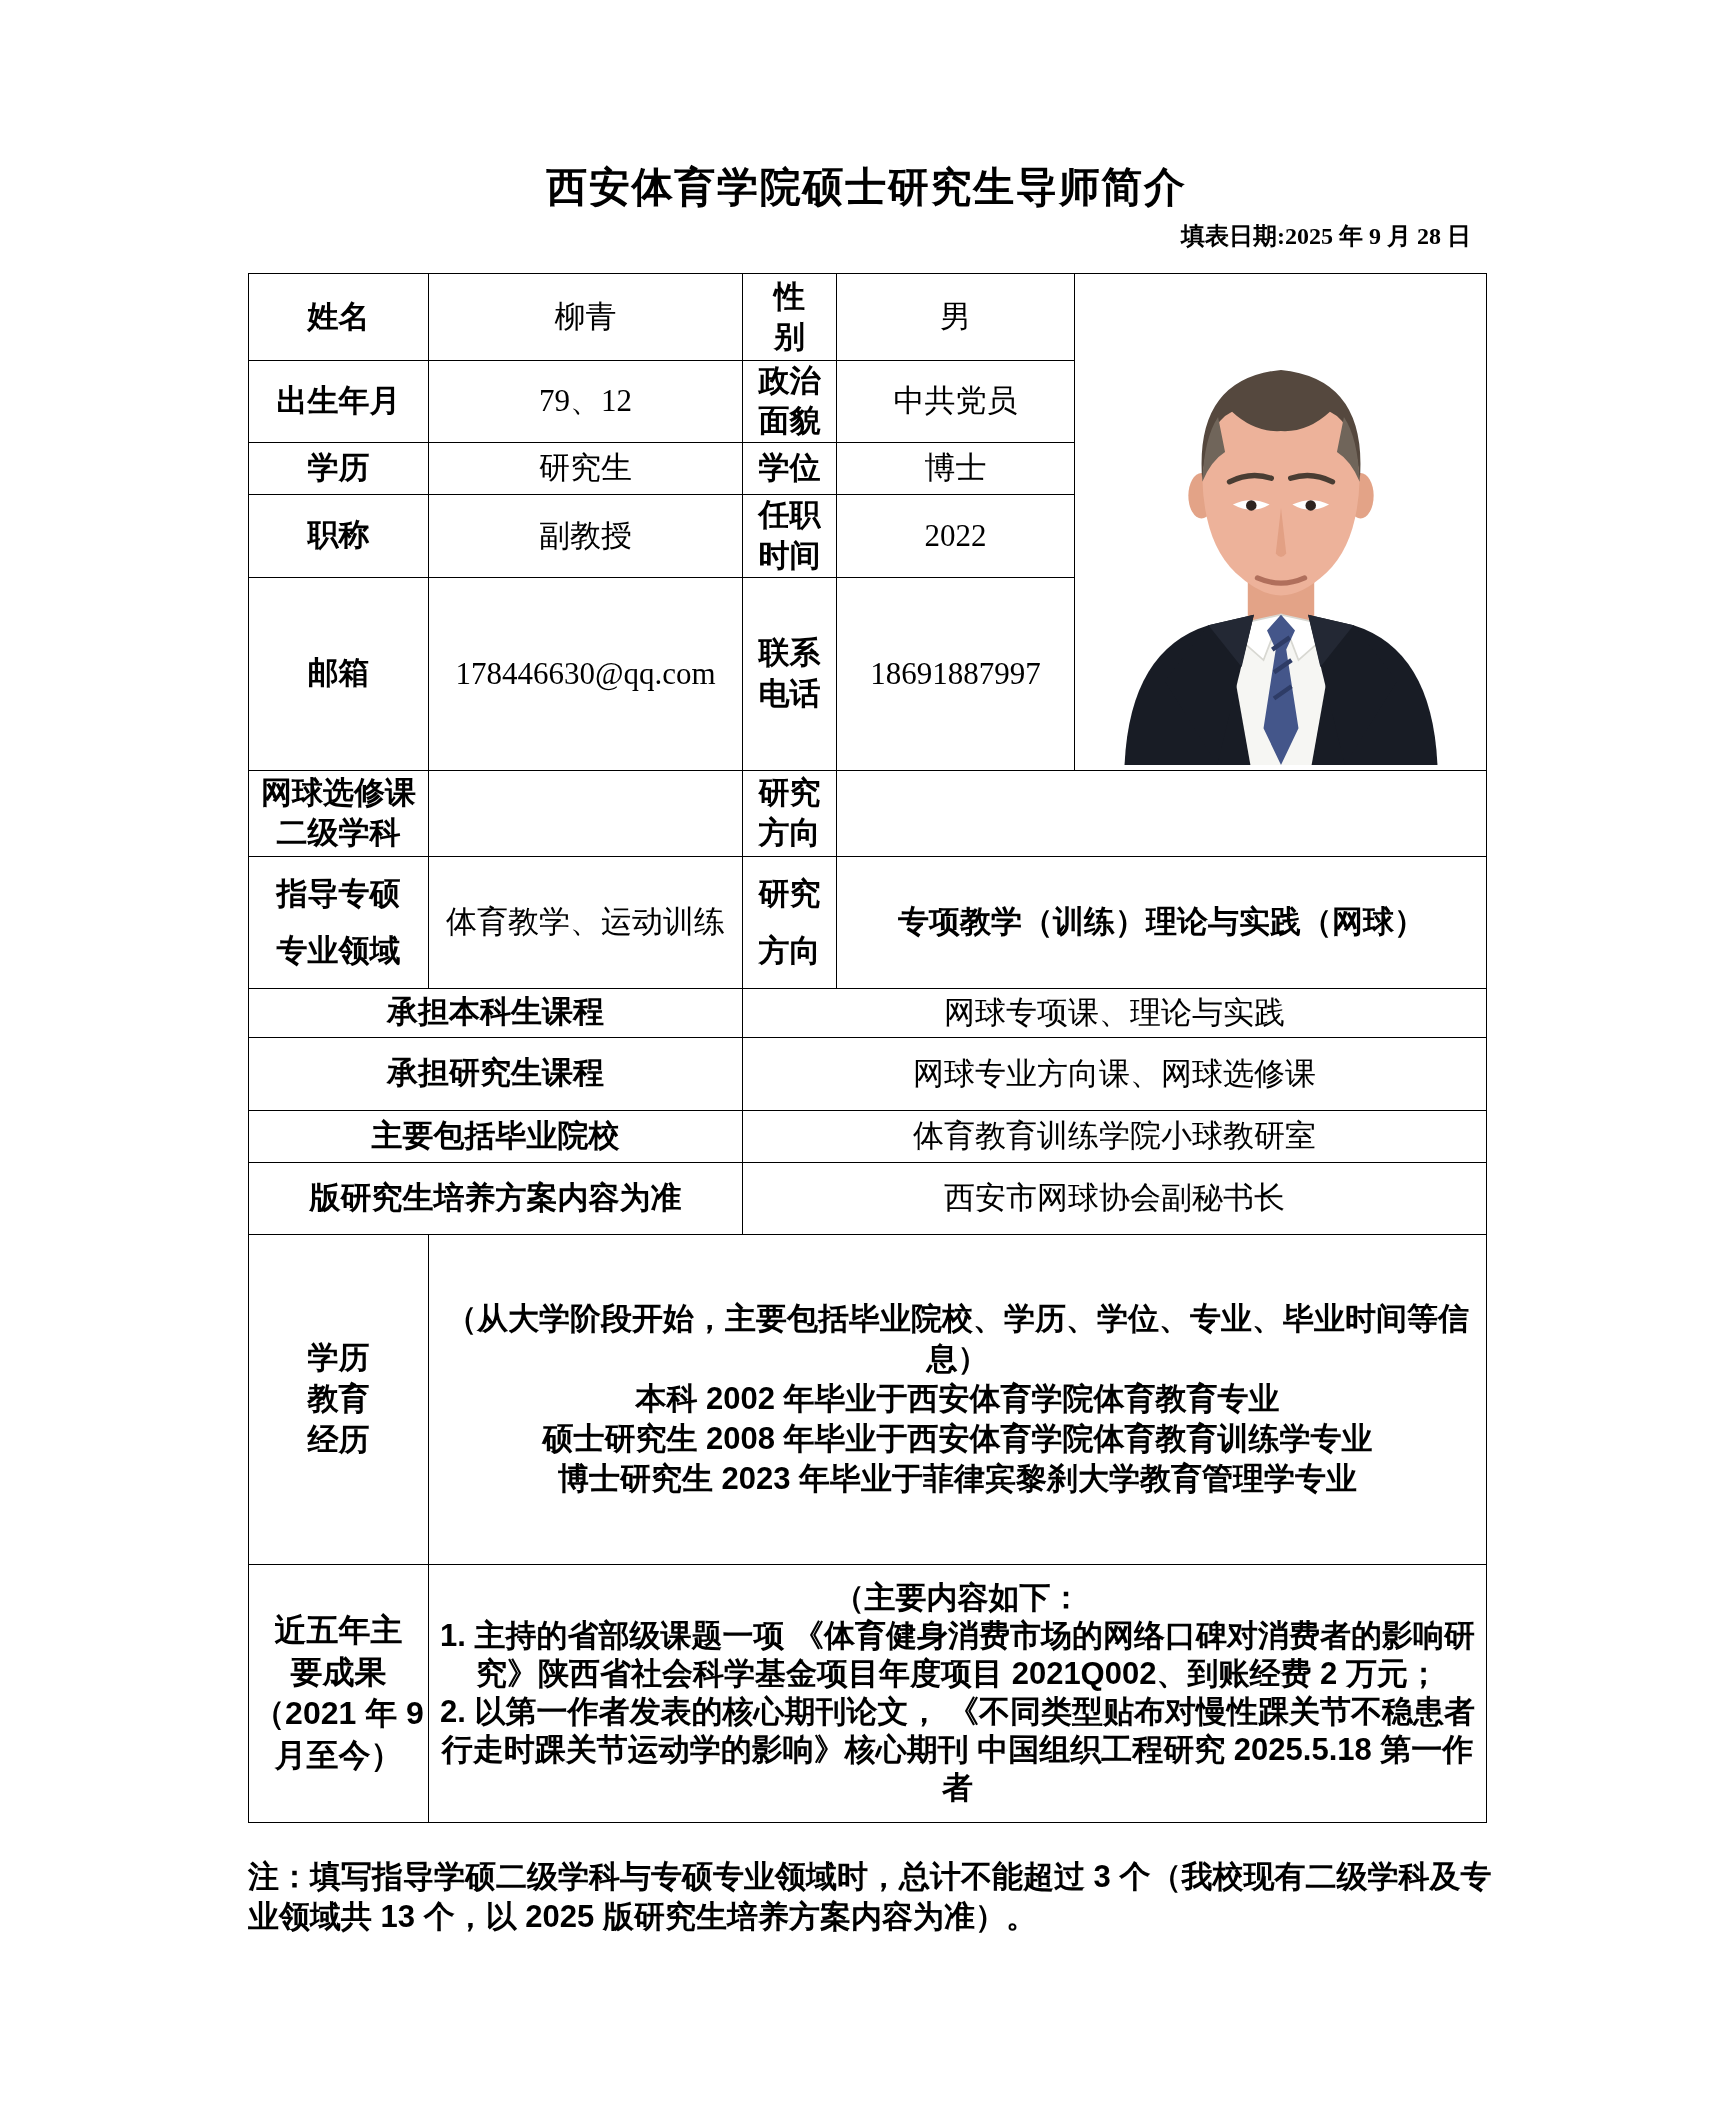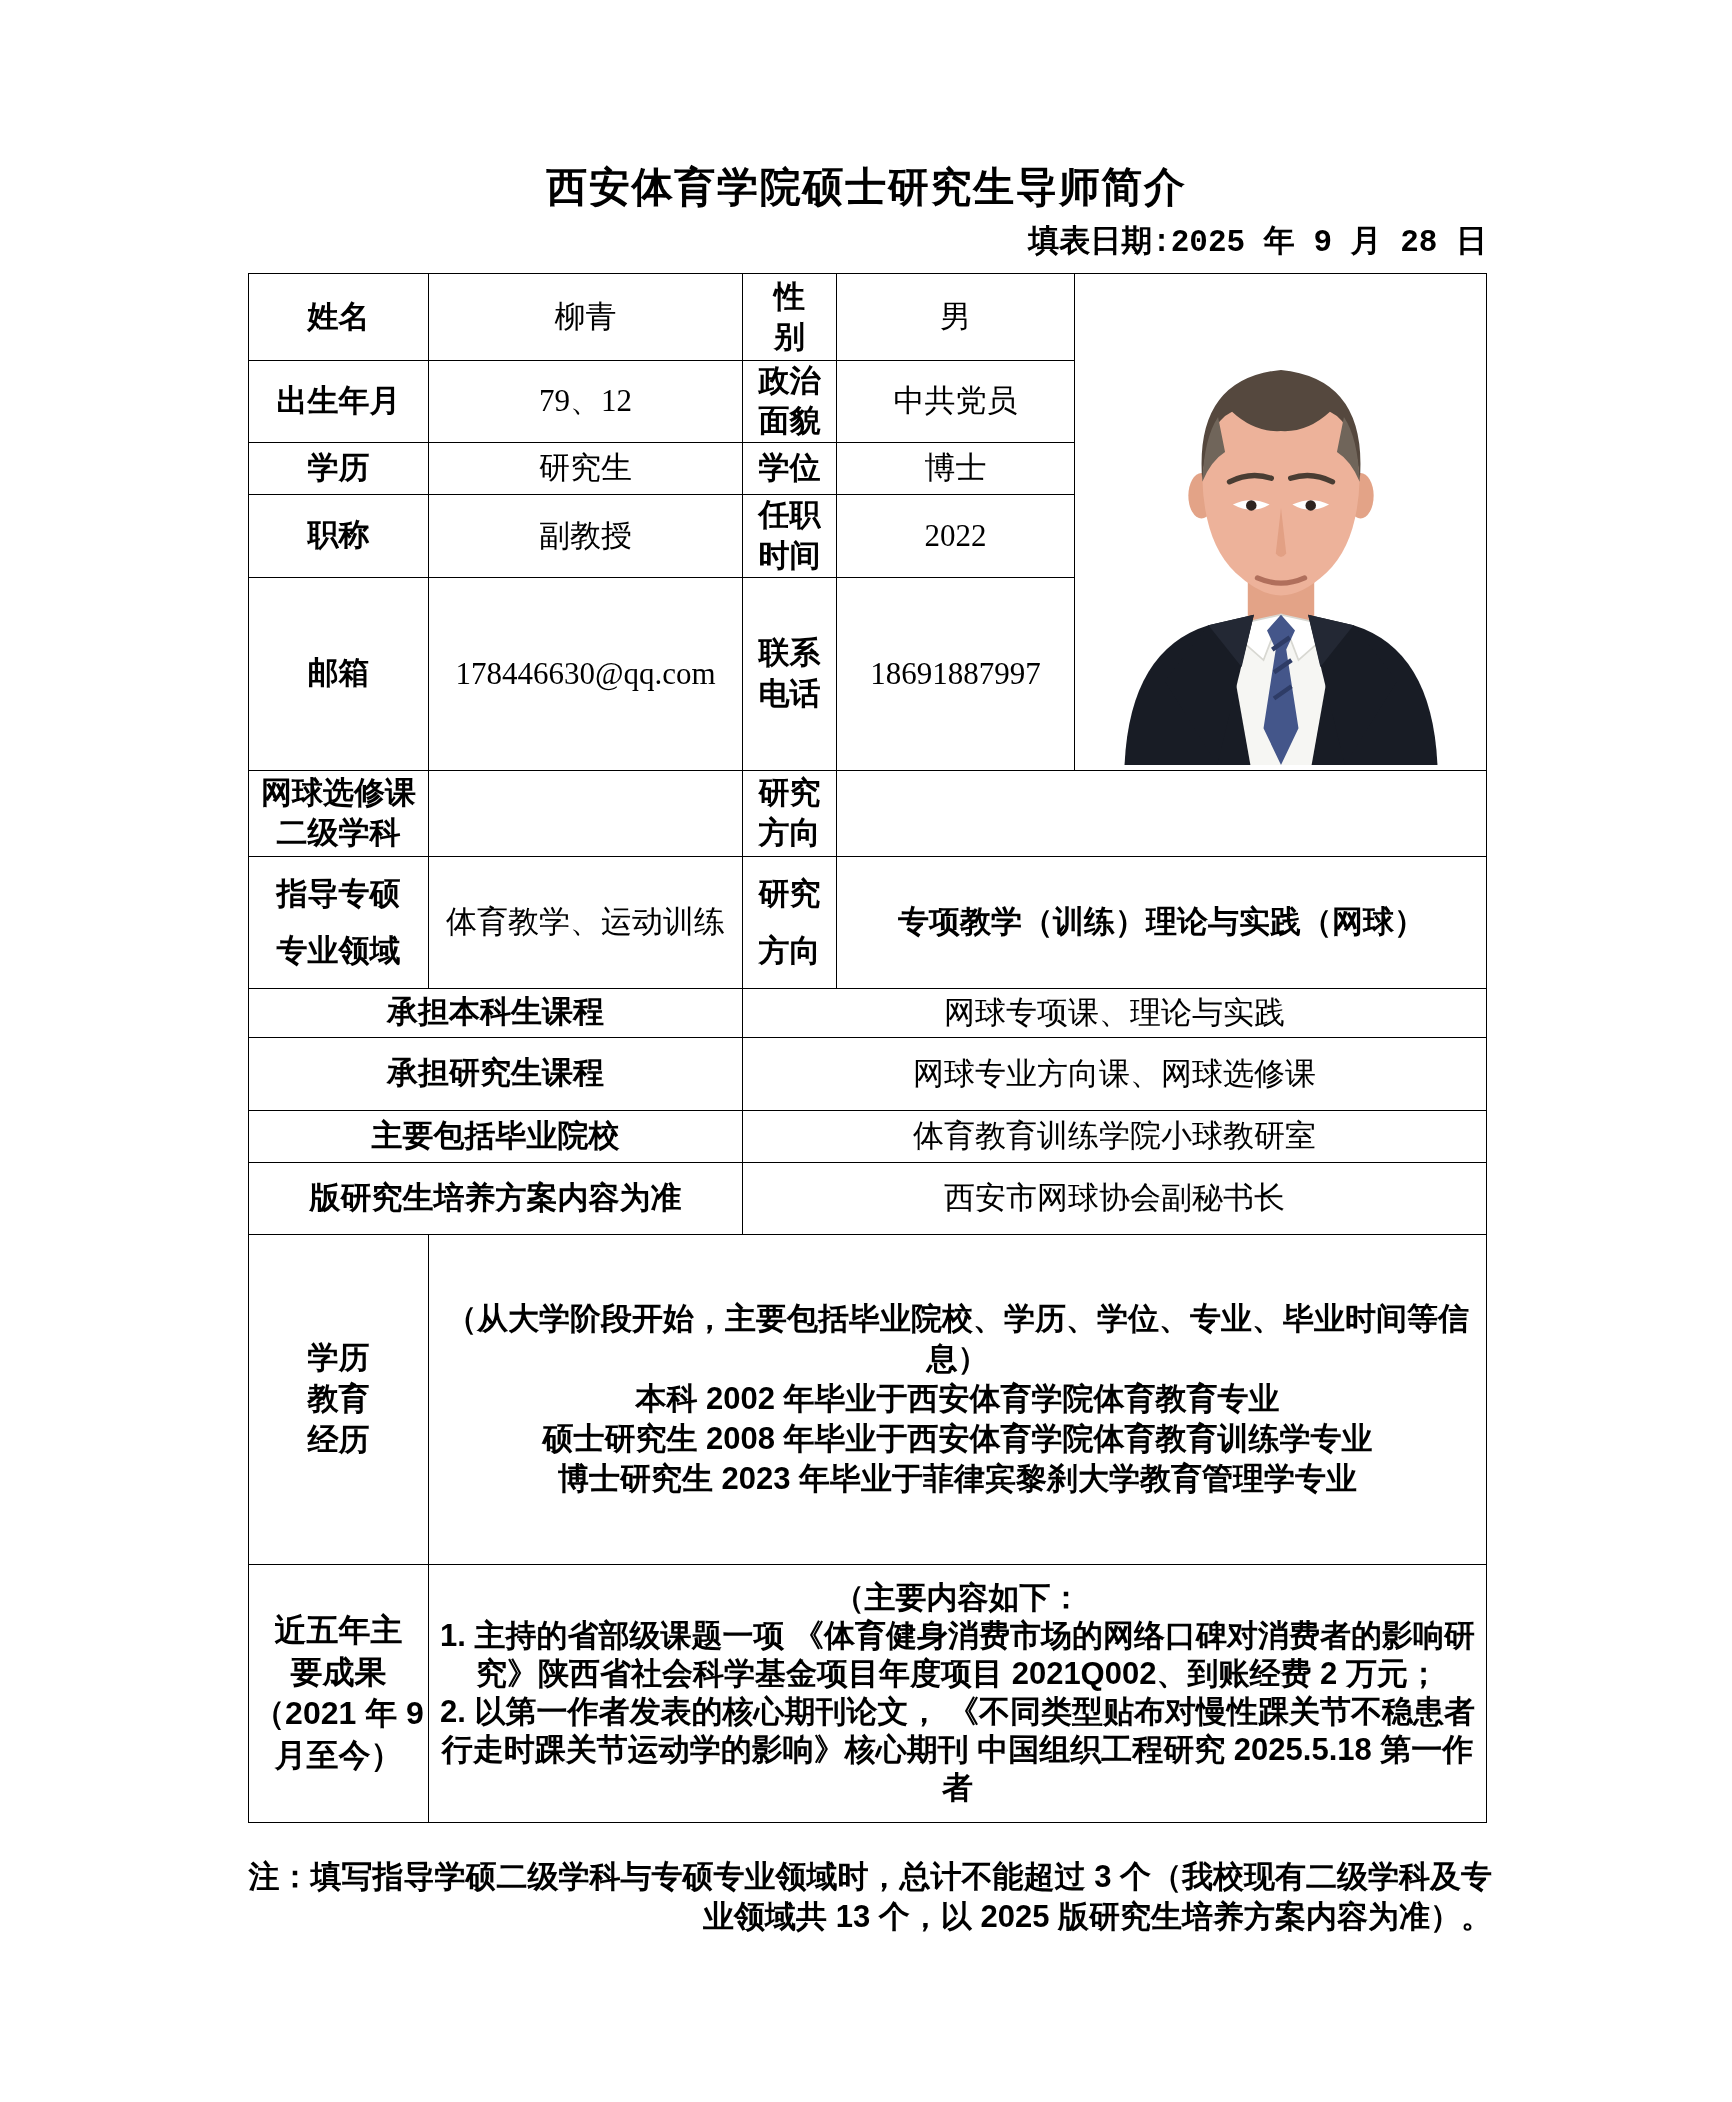--- a/index.html
+++ b/index.html
@@ -1,37 +1,37 @@
 <!DOCTYPE html>
 <html style="font-size:14px"><head>
 <meta charset="utf-8">
 <style>
   html,body{margin:0;padding:0;background:#ffffff;}
   .page{position:relative;width:1733px;height:2102px;background:#ffffff;color:#000;
         font-family:"Liberation Sans",sans-serif;}
   .title{position:absolute;top:160px;left:0;width:1733px;margin:0;
          text-align:center;font-size:41px;font-weight:bold;letter-spacing:1.7px;}
-  .date-line{position:absolute;top:220px;right:246px;
-             font-family:Liberation Mono, monospace;font-weight:bold;font-size:31px;}
+  .date-line{position:absolute;top:220px;right:262px;
+             font-family:Liberation Serif, serif;font-weight:bold;font-size:24px;}
   table.form{position:absolute;left:248px;top:273px;width:1239px;
              border-collapse:collapse;table-layout:fixed;}
   table.form td{border:1.7px solid #000;padding:0 3.5px;vertical-align:middle;
                 text-align:center;font-size:31px;overflow:hidden;}
   .pre{white-space:pre-line;}
   .lbl{font-weight:bold;line-height:1.3;}
   .lbl-sp{font-weight:bold;line-height:1.85;margin-left:24px;}
   .val{font-family:"Liberation Serif",serif;font-weight:normal;}
   .val-bold{font-weight:bold;text-align:left;padding-left:21px;}
   .content{font-weight:bold;text-align:left;vertical-align:top;
            padding:12.2px 14px 0 15.7px;line-height:40px;white-space:pre-line;}
   .content-tight{line-height:38px;padding-top:8.7px;}
   .photo-cell{vertical-align:bottom;padding:0;}
   .photo-wrap{display:flex;justify-content:center;align-items:flex-end;height:100%;}
   .note{position:absolute;left:248px;top:1857px;width:1244px;
-        font-weight:bold;font-size:31px;line-height:40px;text-align:right;}
+        font-weight:bold;font-size:31px;line-height:40px;text-align:left;}
 </style>
 </head>
 <body>
 
 <div class="page">
 
   <h1 class="title">西安体育学院硕士研究生导师简介</h1>
   <div class="date-line">填表日期:2025 年 9 月 28 日</div>
 
   <table class="form">

